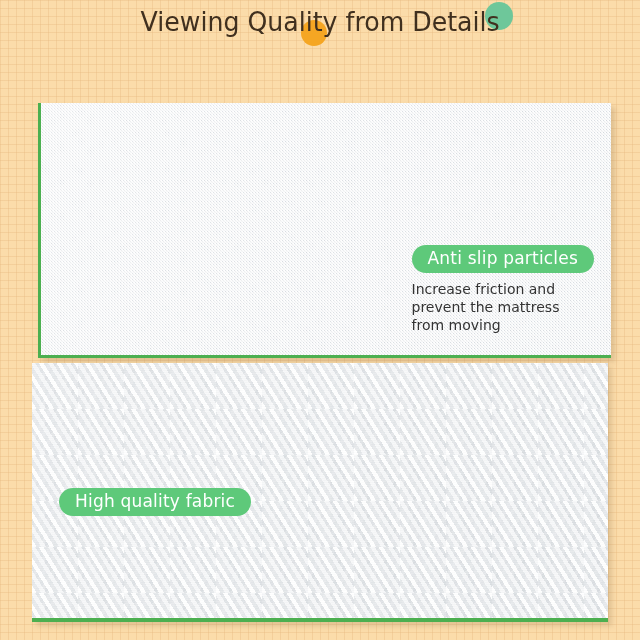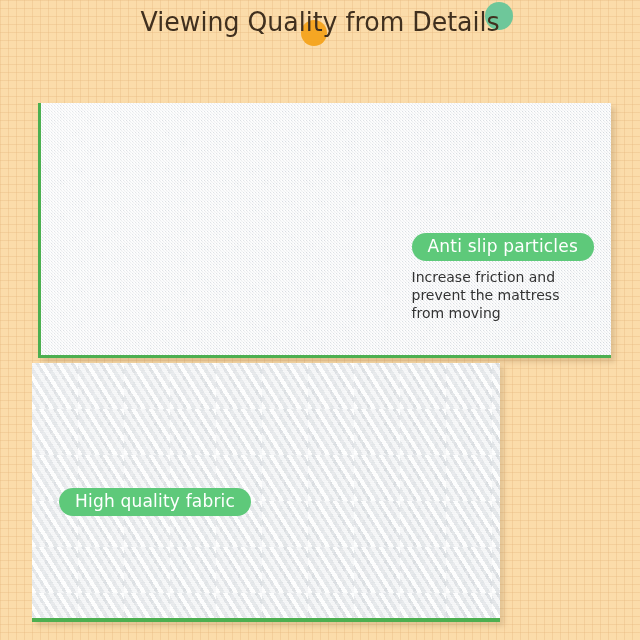--- a/index.html
+++ b/index.html
@@ -71,21 +71,21 @@
   
   .panel{position:absolute;overflow:hidden;background:#f2f2f2;}
 
   #panel-top{
     left:38px;top:103px;width:570px;height:252px;
     border-left:3px solid #4caf50;
     border-bottom:3px solid #4caf50;
     box-shadow:4px 4px 5px rgba(150,120,80,.28);
   }
   #panel-bottom{
-    left:32px;top:363px;width:468px;height:255px;
+    left:32px;top:363px;width:576px;height:255px;
     border-bottom:4px solid #4caf50;
     box-shadow:4px 4px 5px rgba(150,120,80,.25);
   }
 
   
   .fabric-plain{
     position:absolute;inset:0;
     background-color:#f4f5f6;
     background-image:
       repeating-linear-gradient(45deg,  rgba(255,255,255,.85) 0 1px, rgba(208,212,216,.30) 1px 2px),
@@ -130,21 +130,21 @@
   }
   .fabric-chevron::after{
     content:"";position:absolute;inset:0;
     background:repeating-linear-gradient(0deg,
       rgba(255,255,255,.22) 0 1px, rgba(196,201,206,.10) 1px 2px);
     opacity:.5;
   }
 
   
   .callout{position:absolute;z-index:5;}
-  #callout-top{right:17px;top:130px;text-align:left;}
+  #callout-top{right:17px;top:142px;text-align:left;}
   #callout-bottom{left:27px;top:125px;text-align:left;}
 
   .pill{
     display:inline-block;
     background:#5ec97a;
     color:#ffffff;
     border-radius:16px;
     padding:3px 16px 5px 16px;
     font-family:"DejaVu Sans",sans-serif;
     font-size:17px;

